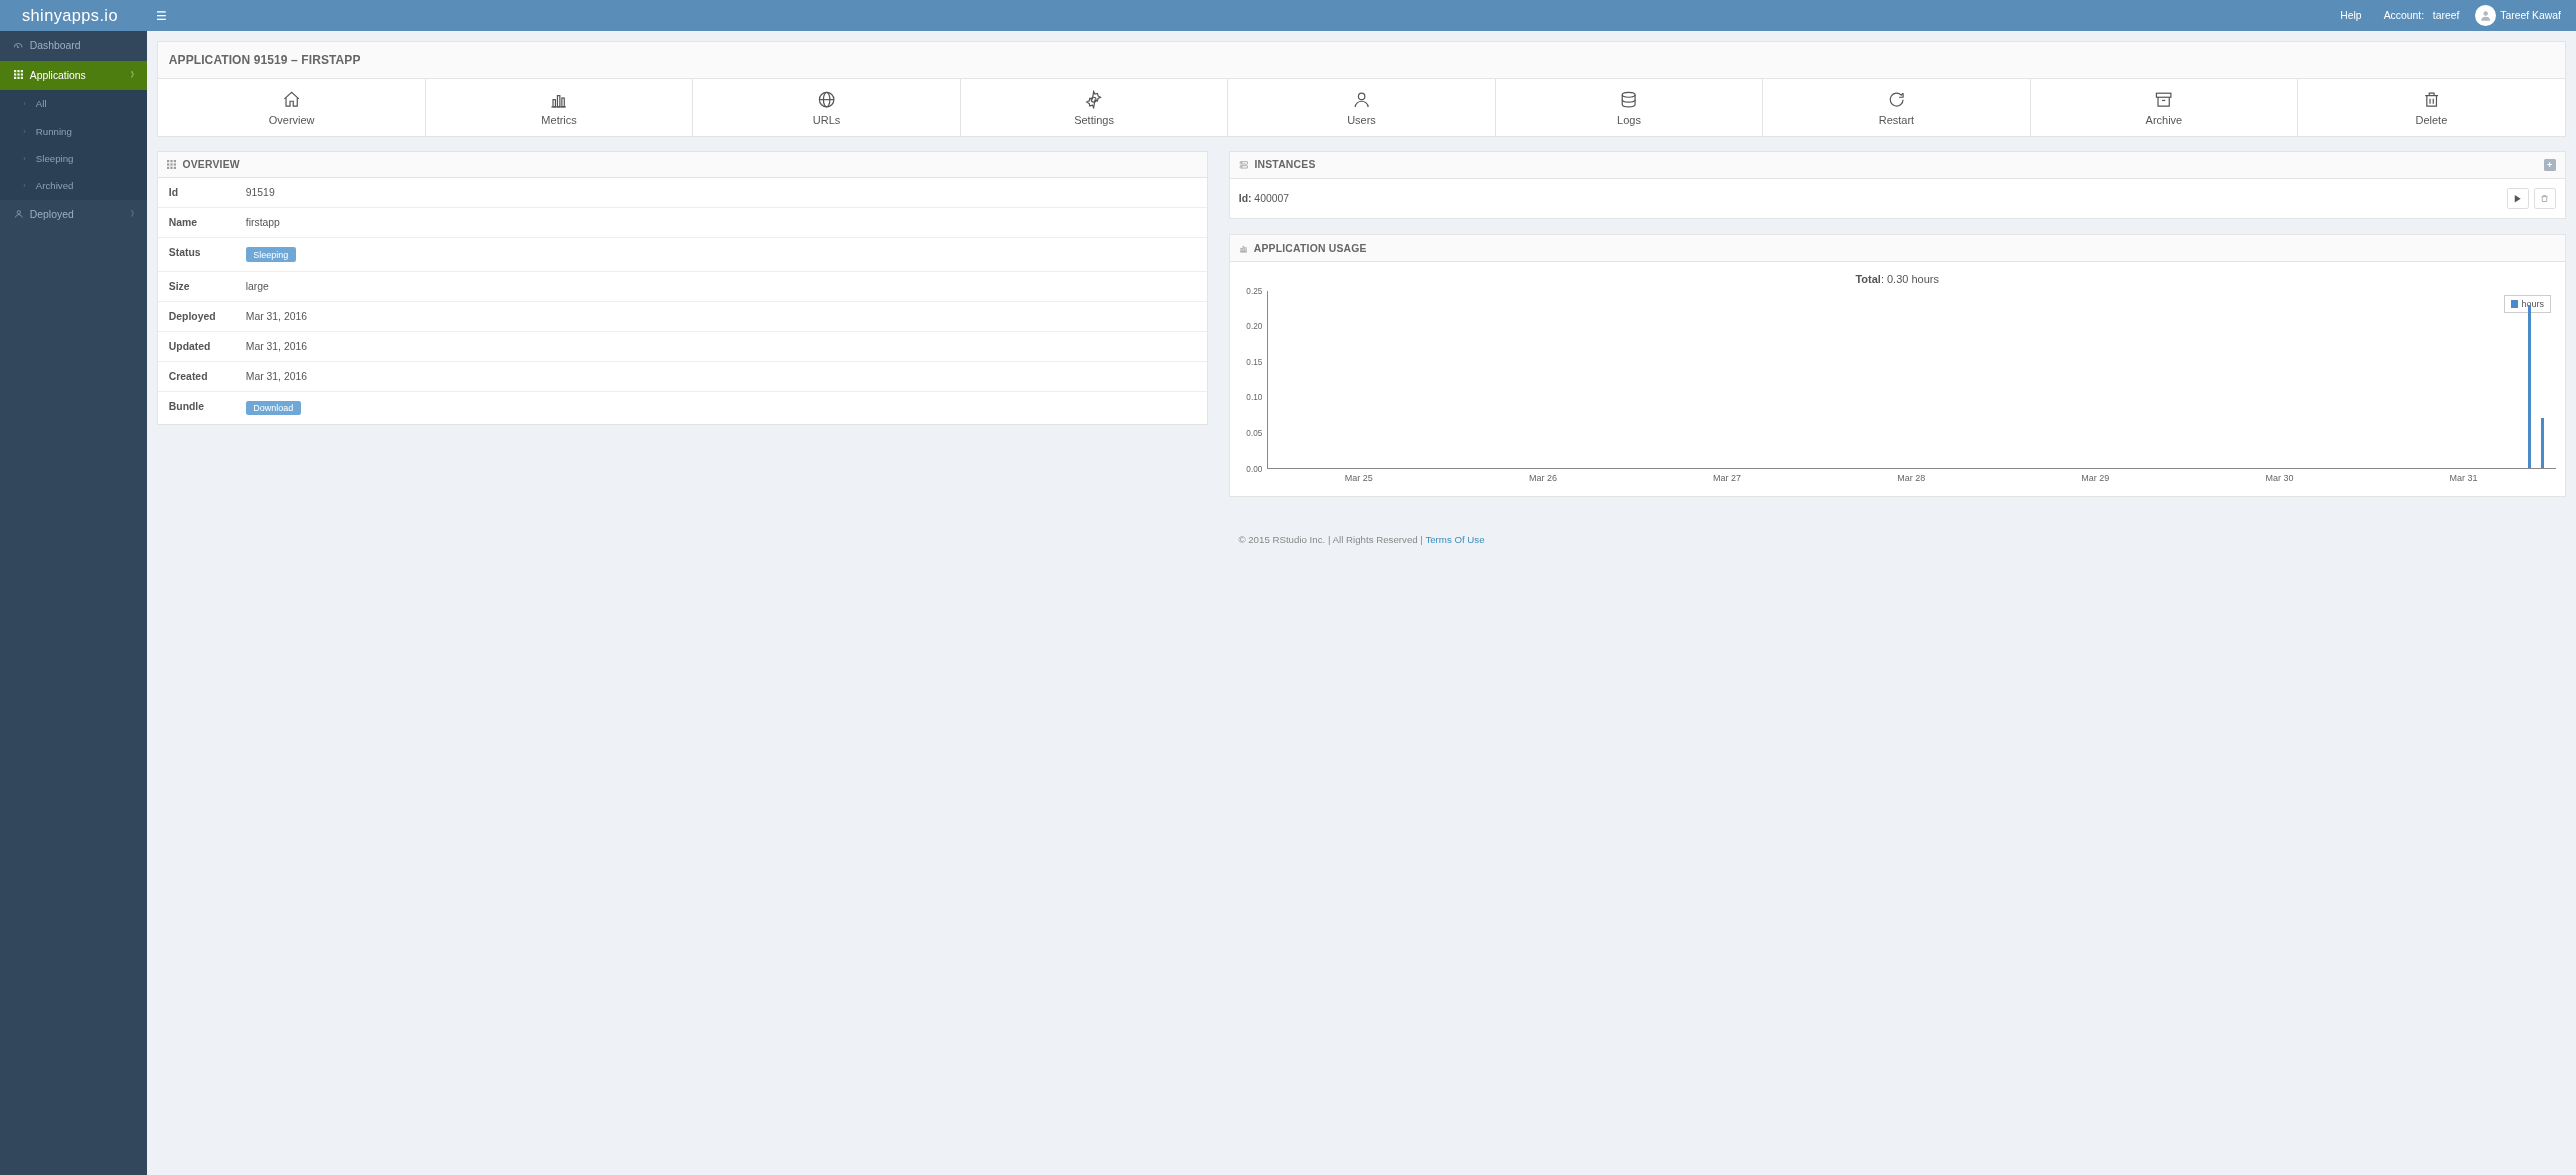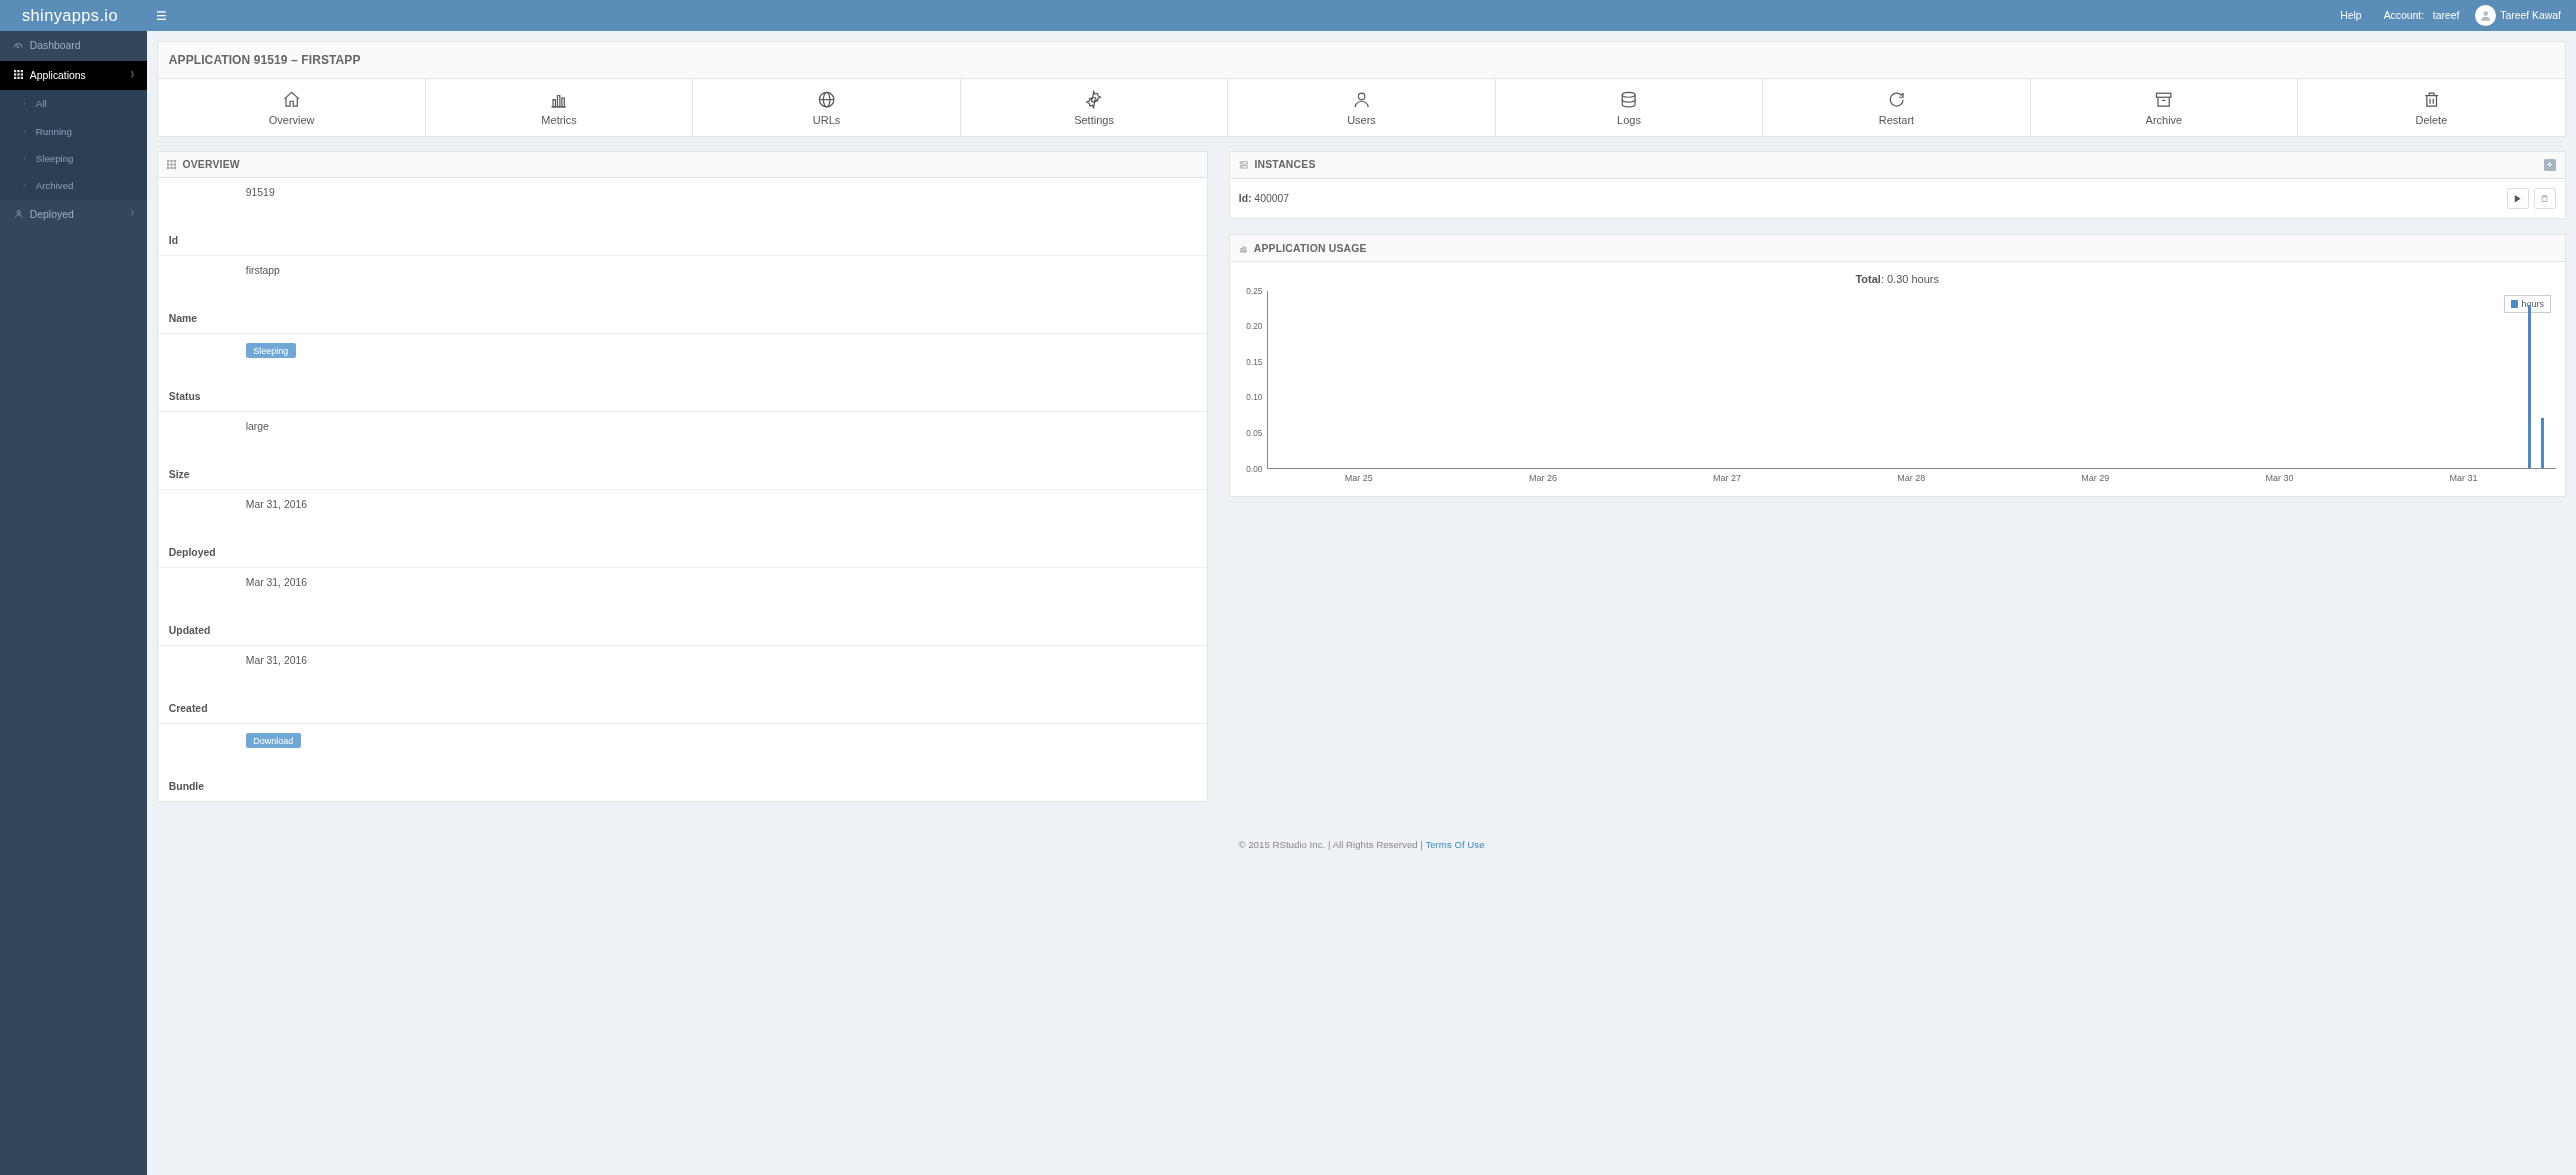--- a/index.html
+++ b/index.html
@@ -40,21 +40,21 @@
   flex-shrink: 0;
 }
 .side-item {
   display: flex; align-items: flex-start;
   padding: 9px 10.4px;
   font-size: 10.4px;
   cursor: pointer;
   position: relative;
 }
 .side-item.top { border-bottom: 0.7px solid #2b3d4f00; }
-.side-item.active { background: #000000; color: #fff; }
+.side-item.active { background: #4d7c0f; color: #fff; }
 .side-item .chev { position: absolute; right: 9px; font-size: 7.4px; opacity: .7; }
 .side-sub {
   display: flex; align-items: center;
   padding: 8.2px 10.4px 8.2px 16.4px;
   font-size: 9.7px;
   color: #8ba1b6;
   cursor: pointer;
   background: #2b4055;
 }
 .side-icon { width: 16.4px; display: inline-flex; justify-content: center; margin-right: 3px; font-size: 9.7px; opacity: .9;}
@@ -107,21 +107,21 @@
 }
 .panel-head .ph-icon { margin-right: 6px; opacity: .8;}
 .panel-head .ph-right { margin-left: auto; background:#a8b4bf; color:#fff; width:12px; height:12px; border-radius:1.5px; font-size:9px; display:inline-flex; align-items:center; justify-content:center; cursor:pointer;}
 .kv-row {
   display: flex;
   padding: 9px 10.4px;
   border-bottom: 0.7px solid #eee;
   font-size: 10.4px;
 }
 .kv-row:last-child { border-bottom: none;}
-.kv-key { width: 77px; font-weight: 600; color: #555; margin-top: 48px;}
+.kv-key { width: 77px; font-weight: 600; color: #555;}
 .kv-val { color: #555; }
 .kv-val a { color: #3b8dbd; text-decoration: none; }
 .badge {
   background: #6fa8d6; color: #fff;
   padding: 2.2px 7.4px; border-radius: 2.2px; font-size: 9px;
   display: inline-block;
 }
 .instance-row {
   display: flex; align-items: center;
   padding: 9px 9px;

